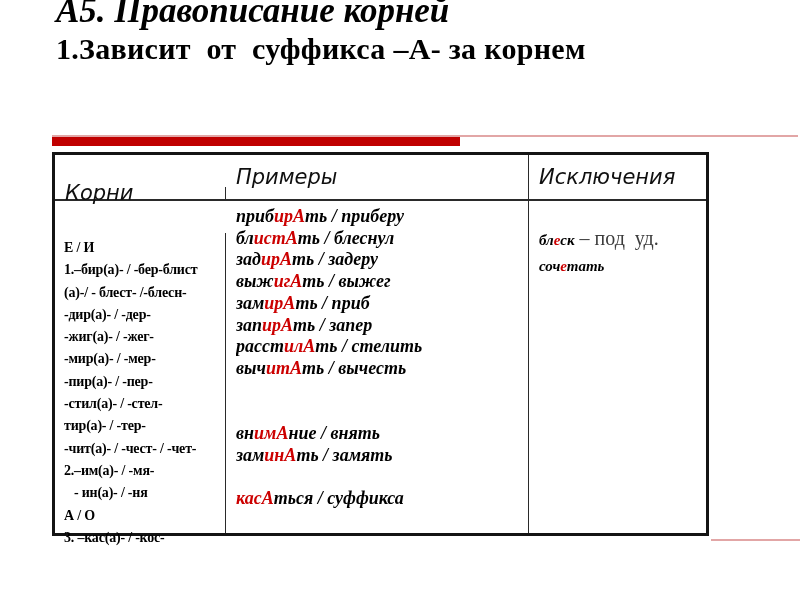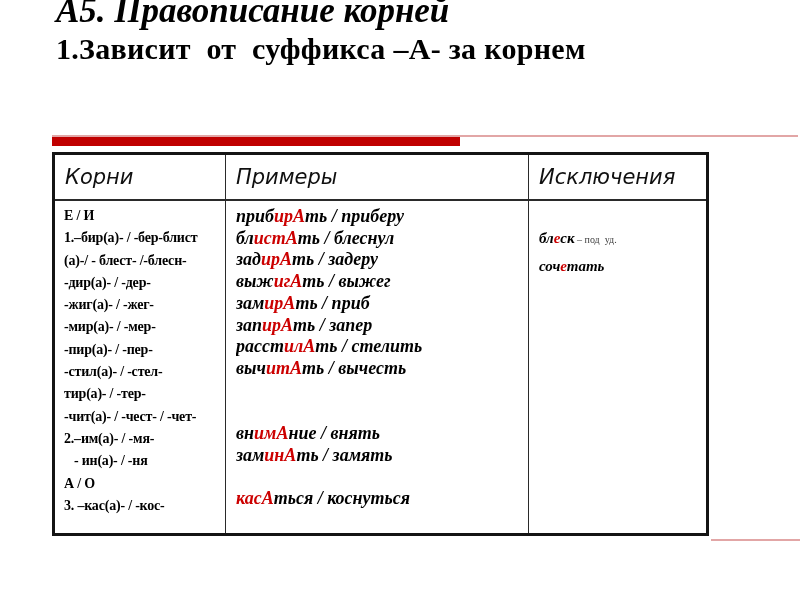--- a/index.html
+++ b/index.html
@@ -28,21 +28,21 @@
   .accent-bar { position:absolute; left:52px; top:137px; width:408px; height:9px; background:#c00000; }
   .bottom-line { position:absolute; left:711px; top:539px; width:89px; height:2px; background:#e2a6a6; }
 
   
   .rules-table {
     position:absolute; left:52px; top:152px; width:657px; height:384px;
     border:3px solid #141414; display:flex; flex-direction:column; background:#fff;
   }
   .header-row { display:flex; height:46px; flex:0 0 auto; border-bottom:2px solid #2a2a2a; }
   .body-row   { display:flex; flex:1 1 auto; min-height:0; }
-  .w1 { width:171px; border-right:1.6px solid #2a2a2a; }
+  .w1 { width:171px; border-right:1.6px solid #2a2a2a;margin-top:32px; }
   .w2 { width:303px; border-right:1.6px solid #2a2a2a; }
   .w3 { flex:1; }
   .hcell {
     font-family:"DejaVu Sans", sans-serif; font-style:italic;
     font-size:21px; color:#101010;
     display:flex; align-items:center; padding-left:10px;
   }
   .roots-list {
     padding:4px 20px 0 9px;
     font-weight:bold; font-size:14px; line-height:22.3px; letter-spacing:-0.2px;
@@ -54,21 +54,21 @@
     color:#000;
   }
   .exceptions-list {
     padding:26px 2px 0 10px;
     font-weight:bold; font-style:italic; font-size:15px; line-height:22px;
     color:#000;
   }
   .tline { white-space:pre; overflow:hidden; }
   .examples-list .blank { height:21.7px; }
   .red { color:#cc0000; }
-  .plain { font-weight:normal; font-style:normal; color:#3c3c3c; font-size:10px; }
+  .plain { font-weight:normal; font-style:normal; color:#3c3c3c; font-size:20px; }
 </style>
 </head>
 <body>
 
 <div class="slide">
 
   <div class="title-block">
     <div class="title-l1">А5. Правописание корней</div>
     <div class="title-l2">1.Зависит  от  суффикса –А- за корнем</div>
   </div>
@@ -106,21 +106,21 @@
           <div class="tline"><span>выж</span><span class="red">игА</span><span>ть / выжег</span></div>
           <div class="tline"><span>зам</span><span class="red">ирА</span><span>ть / приб</span></div>
           <div class="tline"><span>зап</span><span class="red">ирА</span><span>ть / запер</span></div>
           <div class="tline"><span>расст</span><span class="red">илА</span><span>ть / стелить</span></div>
           <div class="tline"><span>выч</span><span class="red">итА</span><span>ть / вычесть</span></div>
           <div class="tline blank"></div>
           <div class="tline blank"></div>
           <div class="tline"><span>вн</span><span class="red">имА</span><span>ние / внять</span></div>
           <div class="tline"><span>зам</span><span class="red">инА</span><span>ть / замять</span></div>
           <div class="tline blank"></div>
-          <div class="tline"><span class="red">касА</span><span>ться / коснуться</span></div>
+          <div class="tline"><span class="red">касА</span><span>ться / суффикса</span></div>
         </div>
       <div class="exceptions-list w3">
           <div class="tline"><span>бл</span><span class="red">е</span><span>ск</span><span class="plain"> – под  уд.</span></div>
           <div class="tline" style="margin-top: 4px;"><span>соч</span><span class="red">е</span><span>тать</span></div>
         </div>
     </div>
   </div>
 
   <div class="bottom-line"></div>
 

